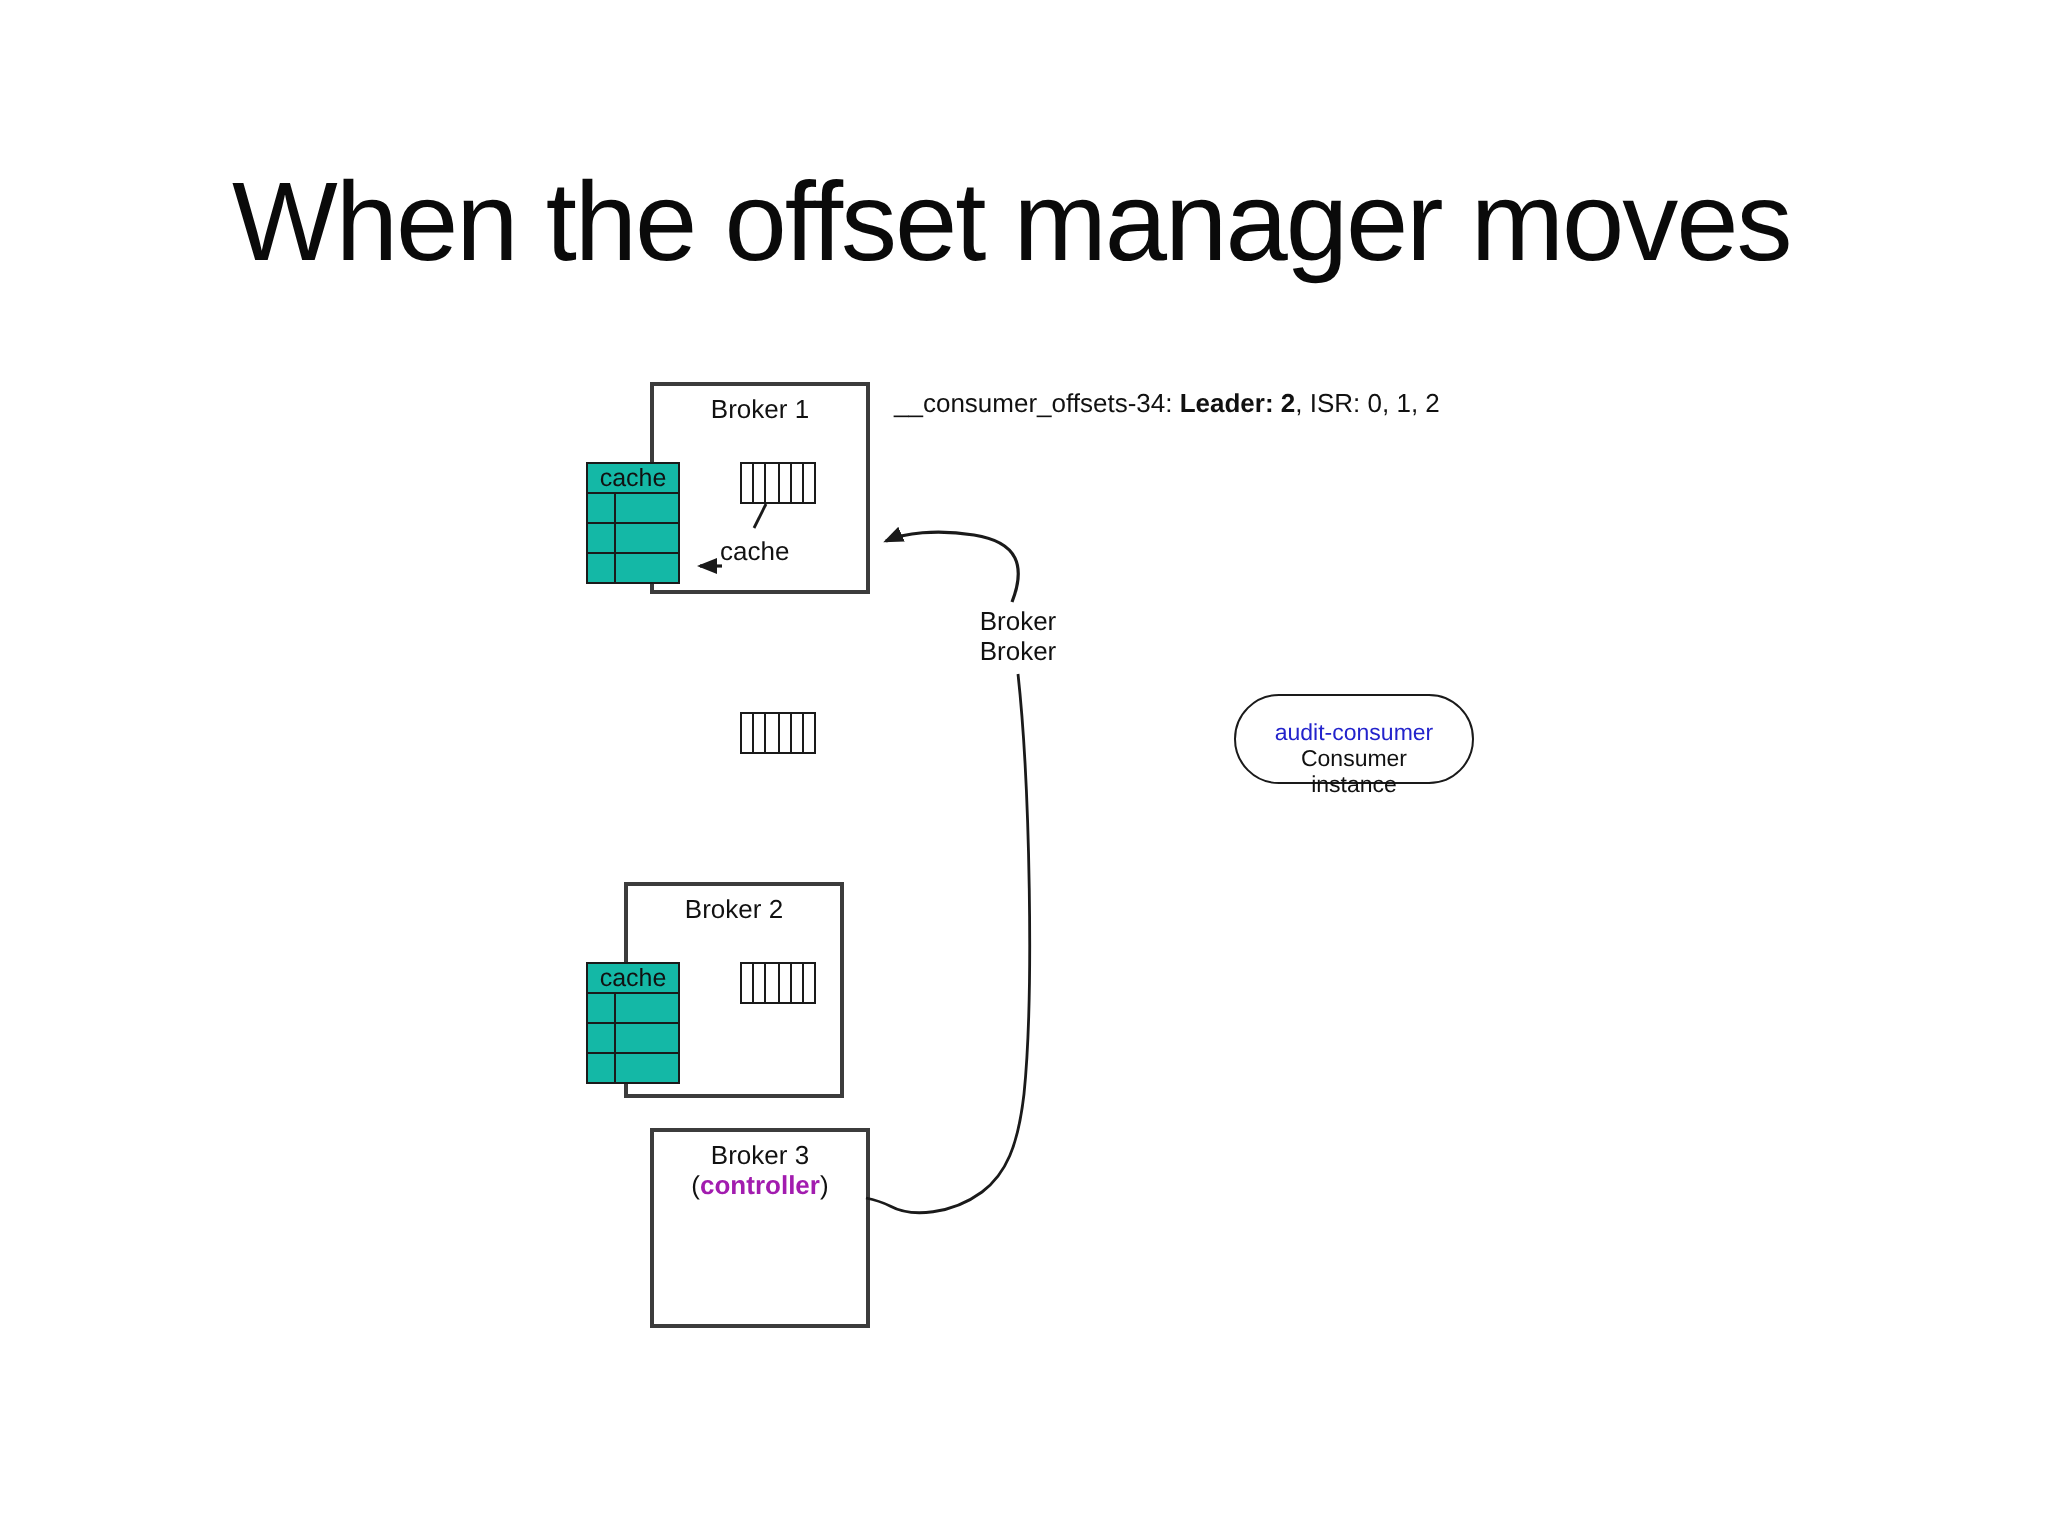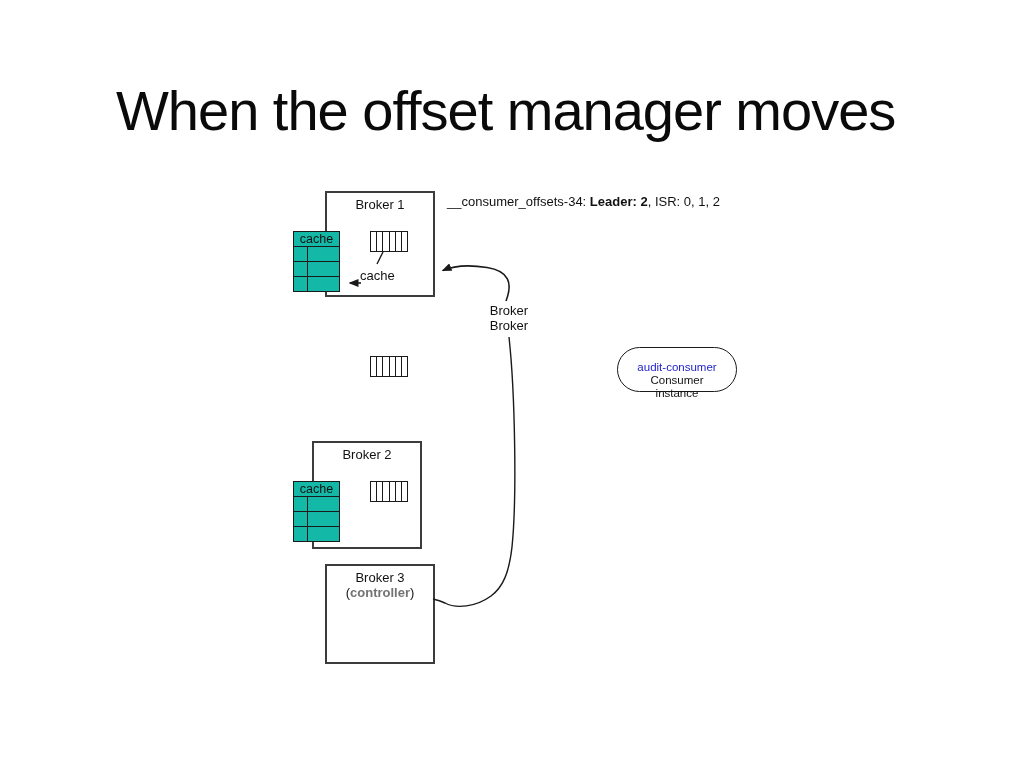--- a/index.html
+++ b/index.html
@@ -5,21 +5,21 @@
   html,body{margin:0;padding:0;background:#fff;}
   .slide{position:relative;width:1024px;height:768px;background:#ffffff;overflow:hidden;
          font-family:"Liberation Sans", sans-serif;color:#111;}
 
   .title{position:absolute;left:100px;top:62px;margin:16px;font-size:56px;font-weight:400;
          letter-spacing:-1px;color:#0a0a0a;white-space:nowrap;}
 
   .broker{position:absolute;width:110px;height:106px;border:2px solid #3c3c3c;background:#fff;
           box-sizing:border-box;z-index:1;}
   .broker-head{position:absolute;top:4px;left:0;right:0;text-align:center;font-size:13px;line-height:15px;}
-  .red{color:#737373;font-weight:bold;}
+  .red{color:#a21caf;font-weight:bold;}
   .blue{color:#2323cc;}
 
   .log{position:absolute;width:38px;height:21px;border:1.5px solid #1a1a1a;background:#fff;
        box-sizing:border-box;display:flex;z-index:2;}
   .log > div{flex:1;border-right:1.5px solid #1a1a1a;}
   .log > div:last-child{border-right:none;}
 
   .cache{position:absolute;width:47px;border:1.5px solid #1a1a1a;background:#14b8a6;
          box-sizing:border-box;z-index:3;font-size:12.5px;}
   .cache-head{height:14px;line-height:14px;text-align:center;border-bottom:1.5px solid #1a1a1a;}

